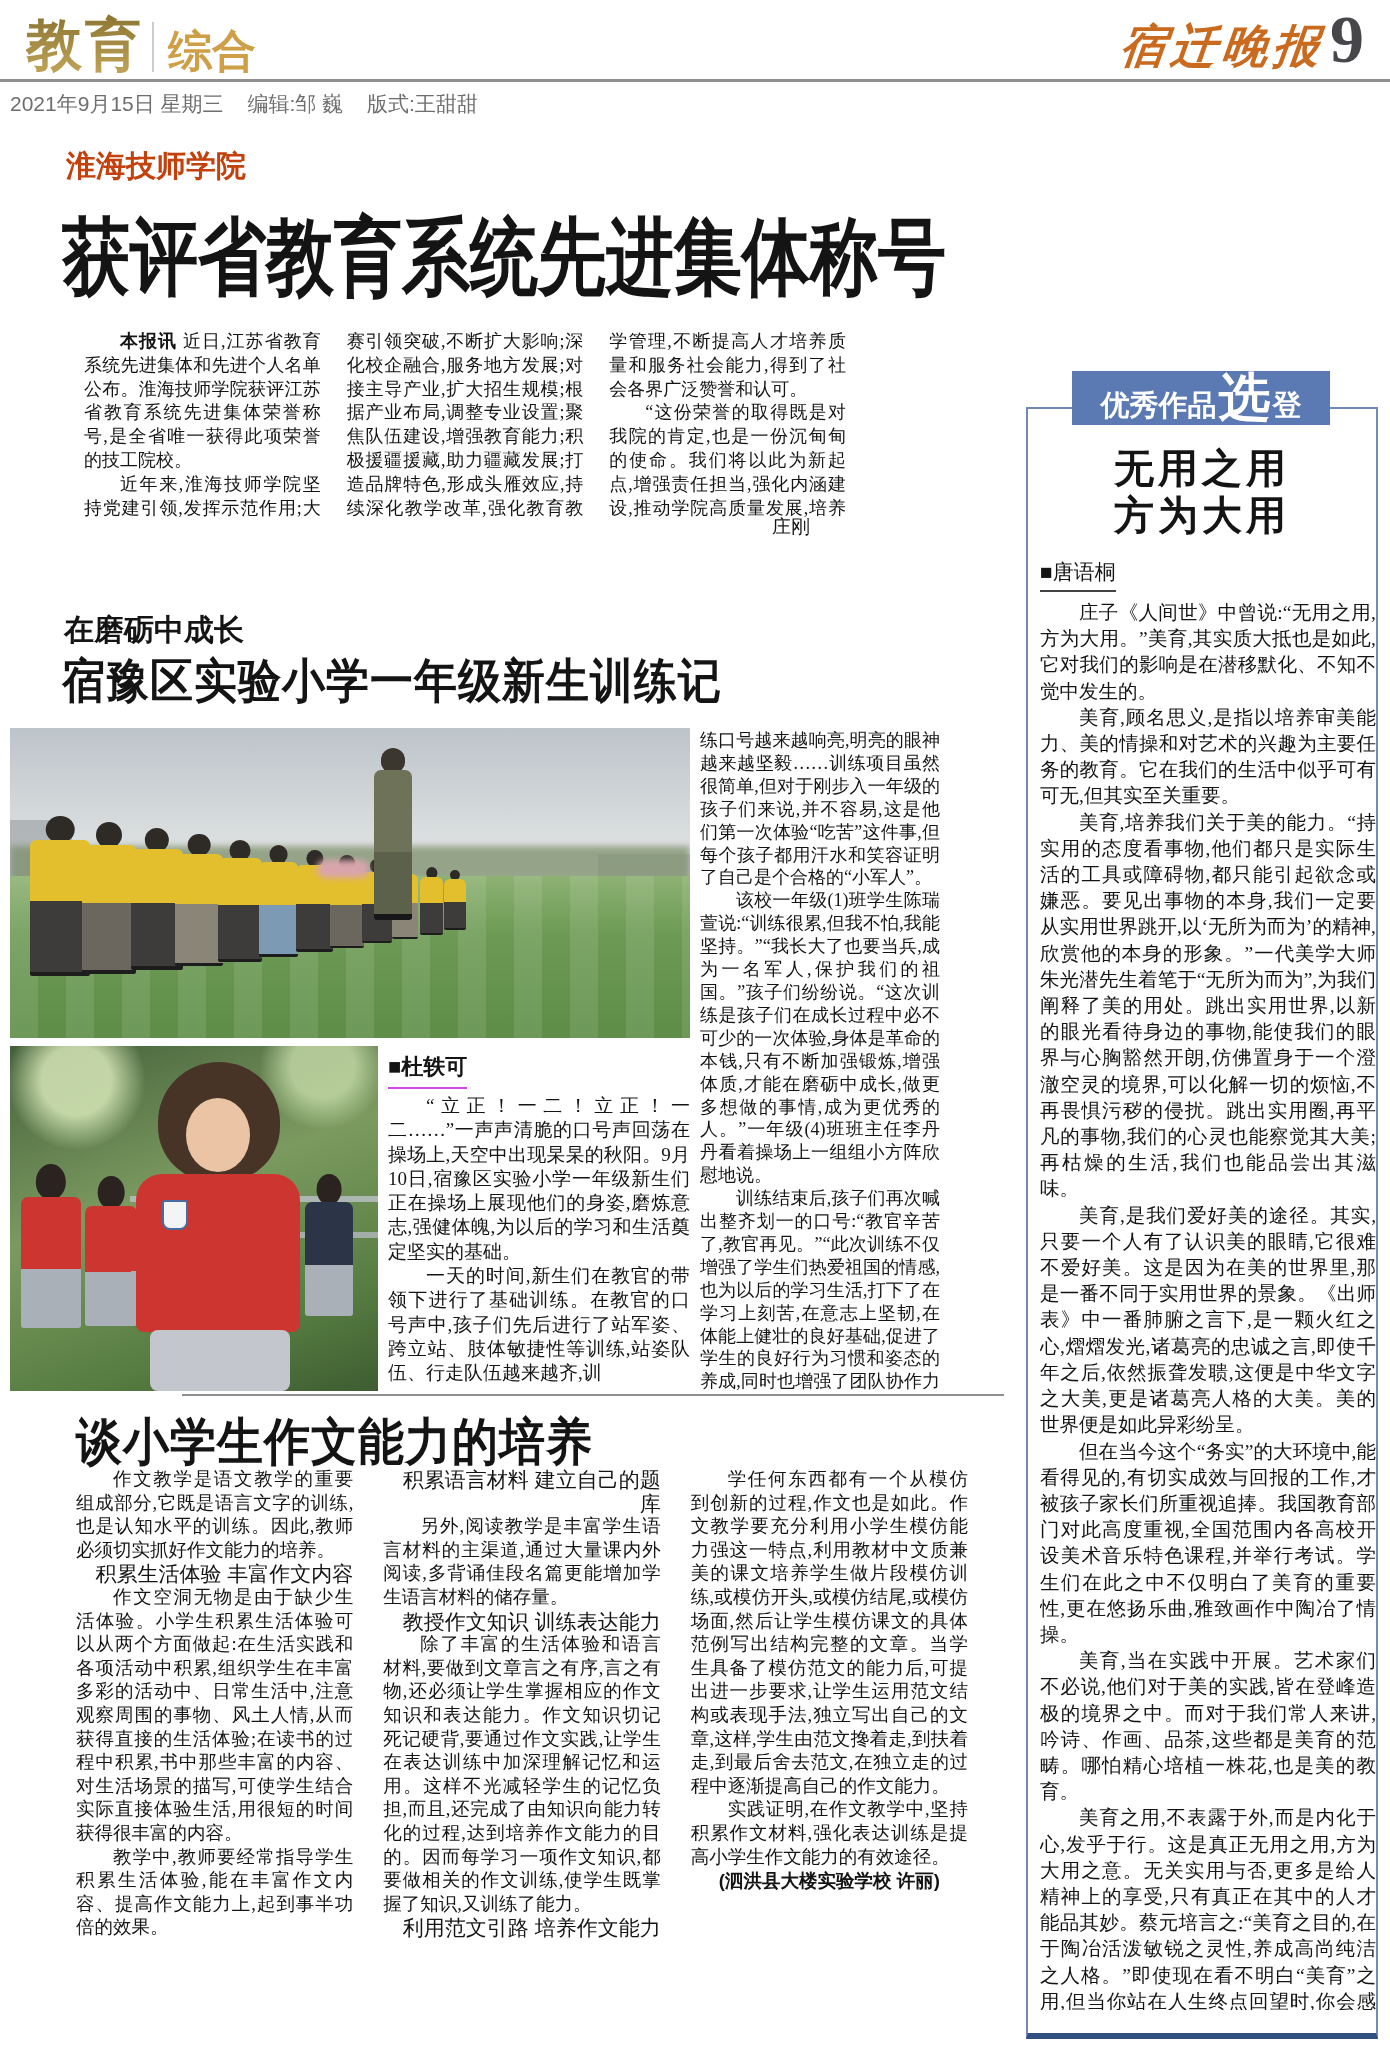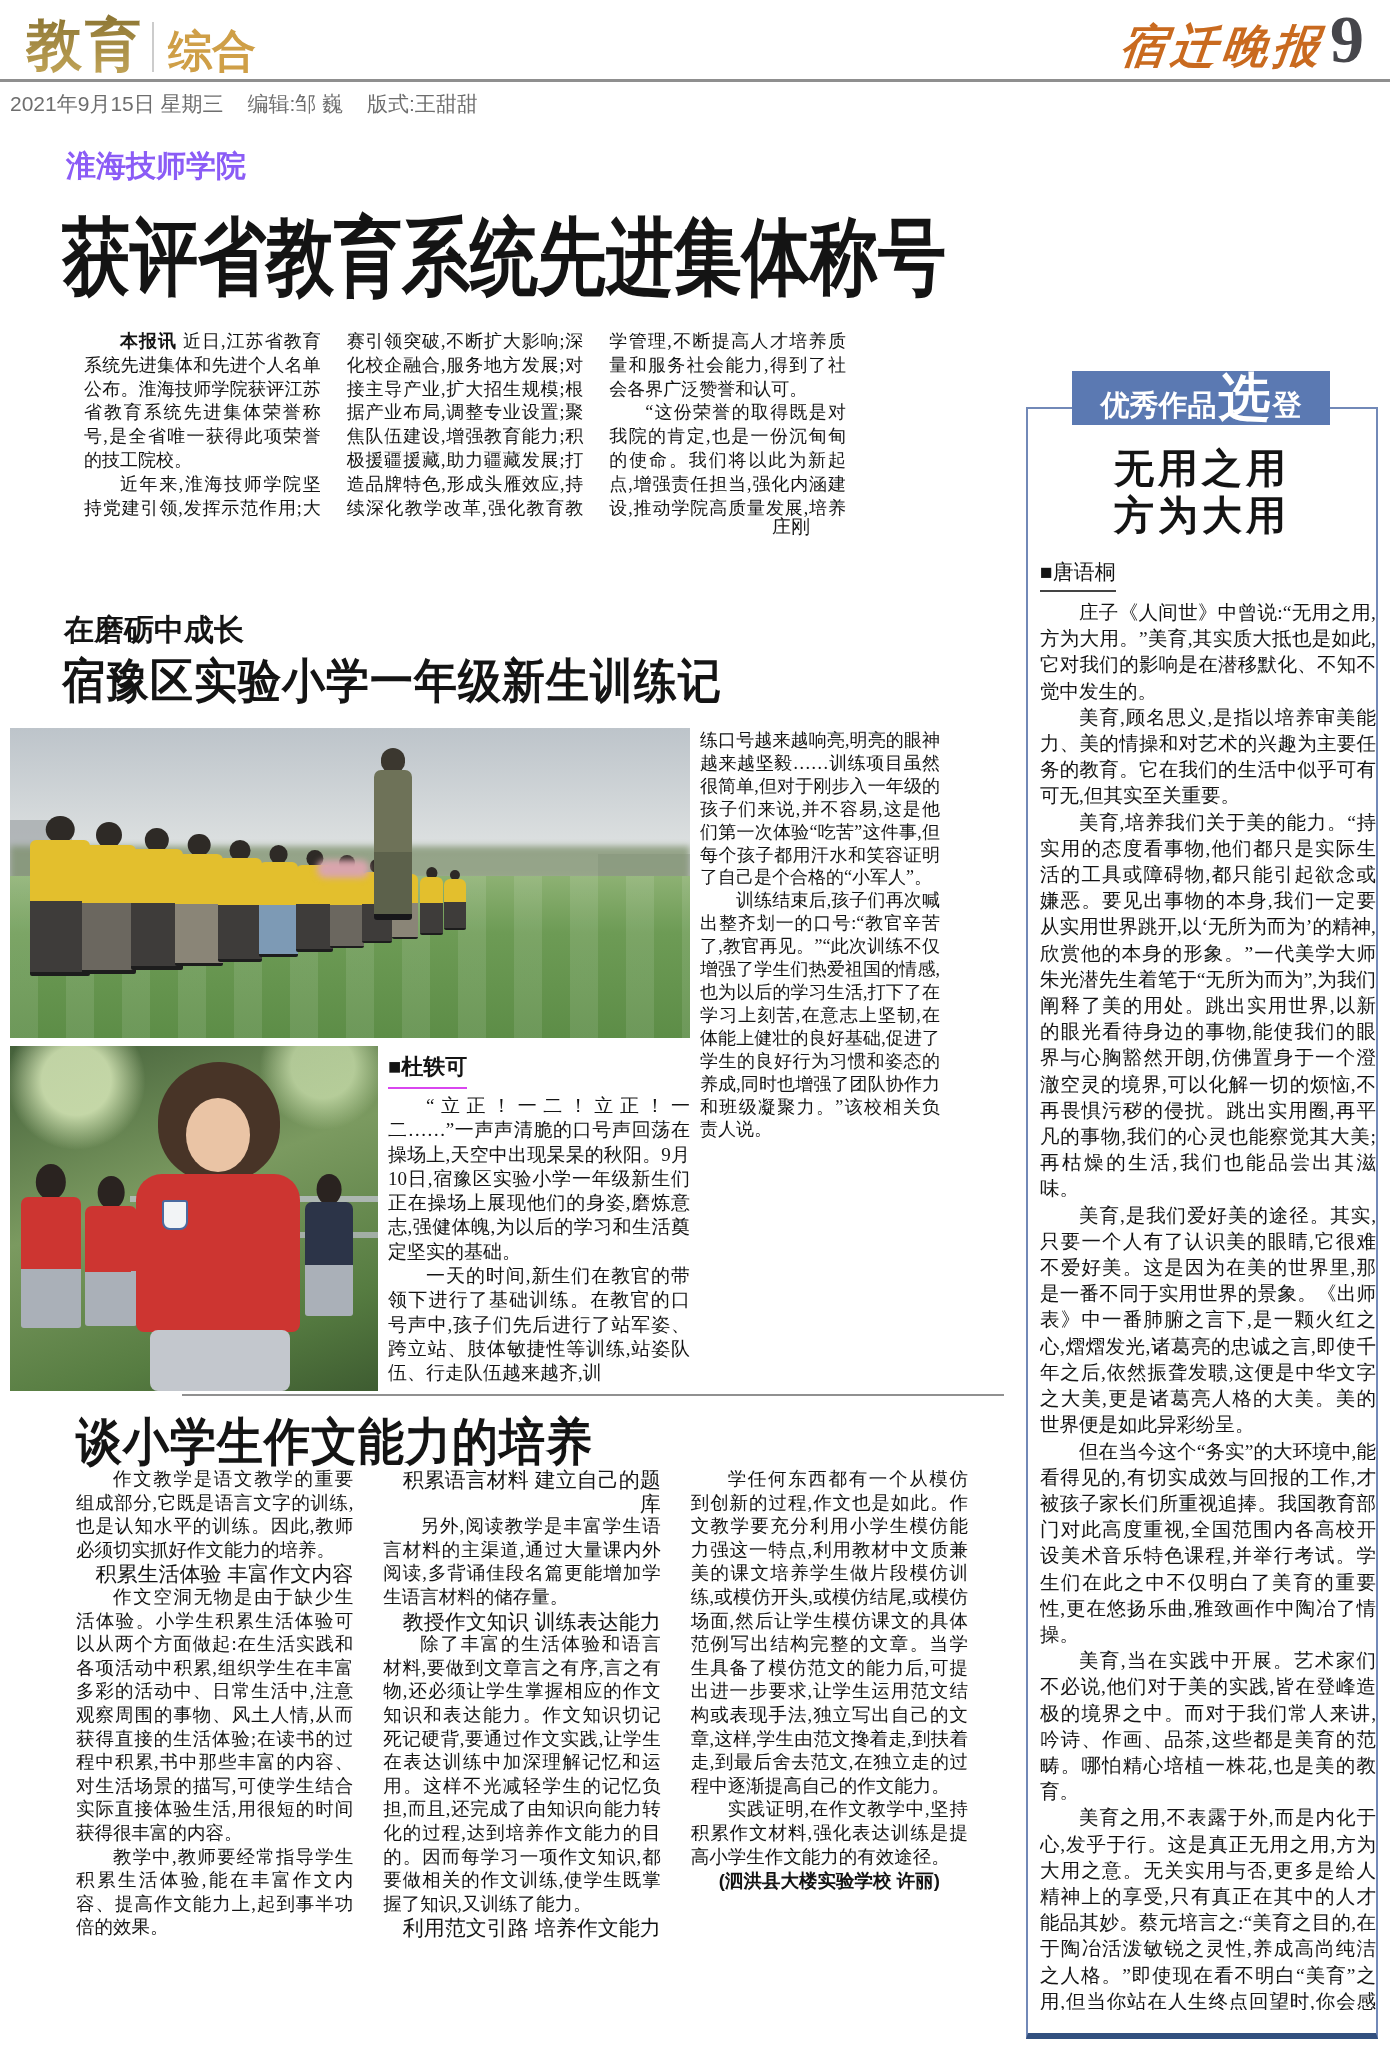--- a/index.html
+++ b/index.html
@@ -16,21 +16,21 @@
   .sec-sub{left:168px;top:22px;font-size:44px;font-weight:700;color:#cf9f47;
            font-family:"Liberation Sans","DejaVu Sans",sans-serif;}
   .masthead{left:1120px;top:16px;font-size:46px;font-weight:700;font-style:italic;color:#c96a1f;
             letter-spacing:5px;transform:skewX(-6deg);}
   .pagenum{left:1330px;top:0px;font-size:68px;font-weight:700;color:#46464b;}
   .header-rule{left:0;top:79px;width:1390px;height:3px;background:#8f8f8f;}
   .dateline{left:10px;top:90px;font-size:21px;color:#6e6e6e;}
   .dateline span{margin-right:18px;}
 
   
-  .a1-kicker{left:66px;top:146px;font-size:30px;font-weight:700;color:#8b5cf6;}
+  .a1-kicker{left:66px;top:146px;font-size:30px;font-weight:700;color:#c2410c;}
   .a1-headline{left:62px;top:202px;font-size:68px;font-weight:900;white-space:nowrap;letter-spacing:0px;
                transform:scaleY(1.24);transform-origin:left top;}
   .a1-body{left:84px;top:330px;width:762px;height:214px;column-count:3;column-gap:26px;
            font-size:18px;line-height:23.8px;text-align:justify;overflow:hidden;}
   .a1-body p,.a2-col p,.sb-body p,.a3-body p{margin:0;text-indent:2em;}
   .lead-label{font-weight:700;margin-right:6px;}
   .a1-byline{left:690px;top:514px;width:120px;text-align:right;font-size:19px;}
 
   
   .a2-kicker{left:64px;top:610px;font-size:30px;font-weight:700;}
@@ -173,20 +173,21 @@
   </div>
 
   <div class="abs a2-caption sans">■杜轶可</div>
 
   <div class="abs a2-colA a2-col">
     <p>“立正！一二！立正！一二……”一声声清脆的口号声回荡在操场上,天空中出现杲杲的秋阳。9月10日,宿豫区实验小学一年级新生们正在操场上展现他们的身姿,磨炼意志,强健体魄,为以后的学习和生活奠定坚实的基础。</p>
     <p>一天的时间,新生们在教官的带领下进行了基础训练。在教官的口号声中,孩子们先后进行了站军姿、跨立站、肢体敏捷性等训练,站姿队伍、行走队伍越来越齐,训</p>
   </div>
   <div class="abs a2-colB a2-col">
     <p style="text-indent:0;">练口号越来越响亮,明亮的眼神越来越坚毅……训练项目虽然很简单,但对于刚步入一年级的孩子们来说,并不容易,这是他们第一次体验“吃苦”这件事,但每个孩子都用汗水和笑容证明了自己是个合格的“小军人”。</p>
+    <p>该校一年级(1)班学生陈瑞萱说:“训练很累,但我不怕,我能坚持。”“我长大了也要当兵,成为一名军人,保护我们的祖国。”孩子们纷纷说。“这次训练是孩子们在成长过程中必不可少的一次体验,身体是革命的本钱,只有不断加强锻炼,增强体质,才能在磨砺中成长,做更多想做的事情,成为更优秀的人。”一年级(4)班班主任李丹丹看着操场上一组组小方阵欣慰地说。</p>
     <p>训练结束后,孩子们再次喊出整齐划一的口号:“教官辛苦了,教官再见。”“此次训练不仅增强了学生们热爱祖国的情感,也为以后的学习生活,打下了在学习上刻苦,在意志上坚韧,在体能上健壮的良好基础,促进了学生的良好行为习惯和姿态的养成,同时也增强了团队协作力和班级凝聚力。”该校相关负责人说。</p>
   </div>
 
   <div class="abs a2-separator"></div>
 
   <div class="abs a3-headline">谈小学生作文能力的培养</div>
   <div class="abs a3-body">
     <p>作文教学是语文教学的重要组成部分,它既是语言文字的训练,也是认知水平的训练。因此,教师必须切实抓好作文能力的培养。</p>
     <p class="a3-sub">积累生活体验 丰富作文内容</p>
     <p>作文空洞无物是由于缺少生活体验。小学生积累生活体验可以从两个方面做起:在生活实践和各项活动中积累,组织学生在丰富多彩的活动中、日常生活中,注意观察周围的事物、风土人情,从而获得直接的生活体验;在读书的过程中积累,书中那些丰富的内容、对生活场景的描写,可使学生结合实际直接体验生活,用很短的时间获得很丰富的内容。</p>

